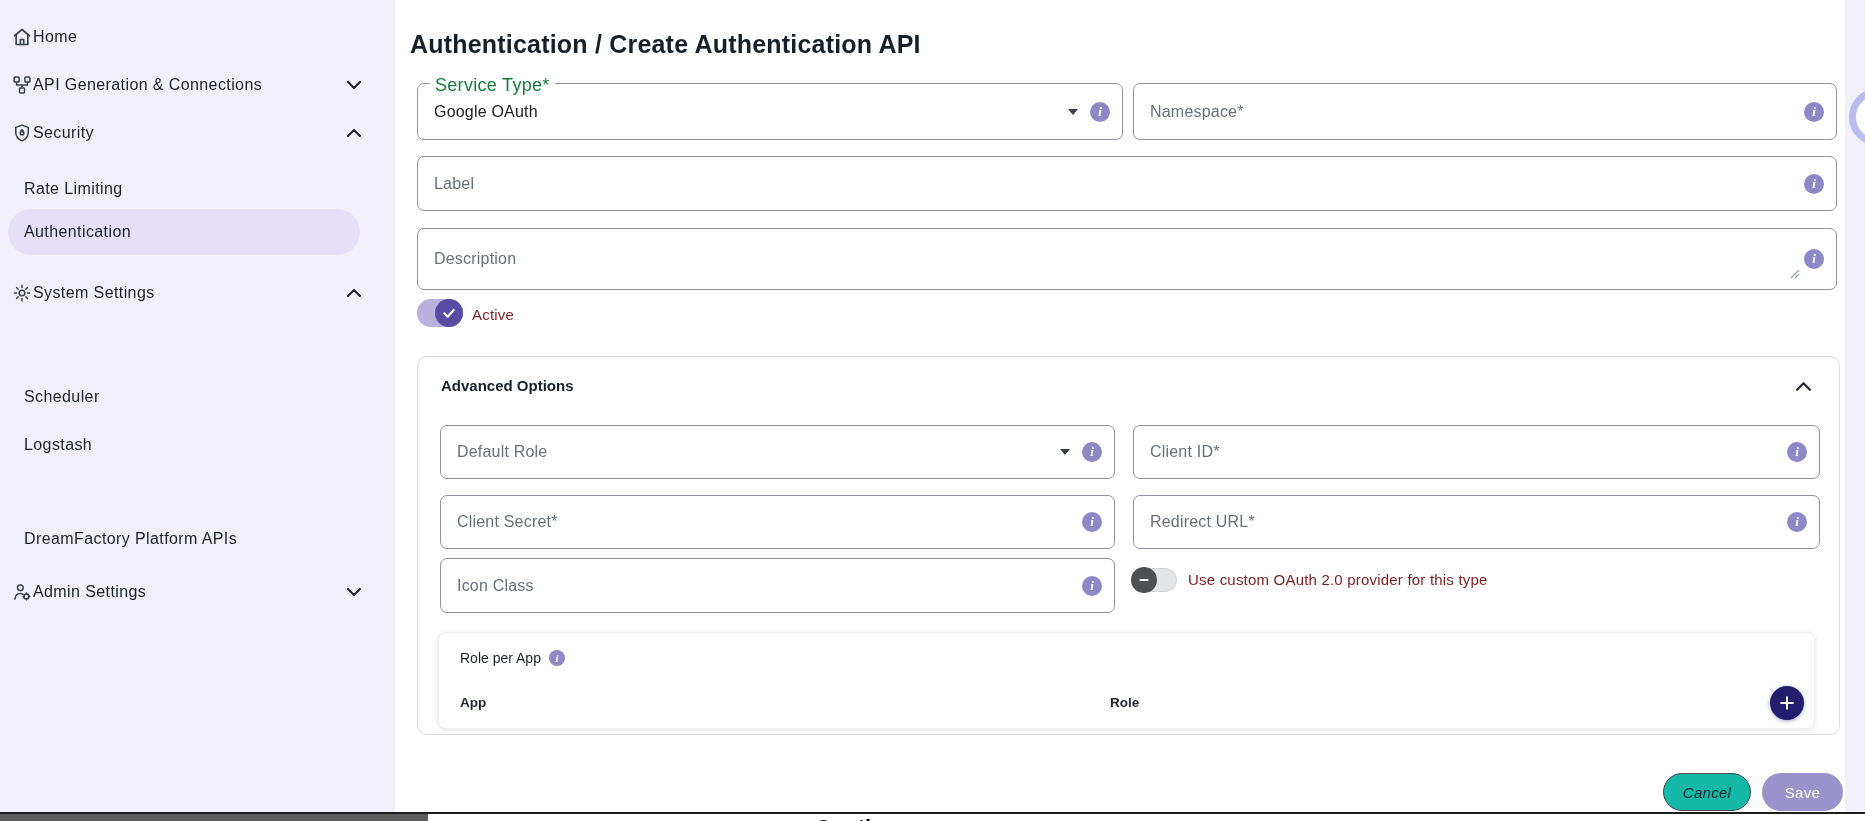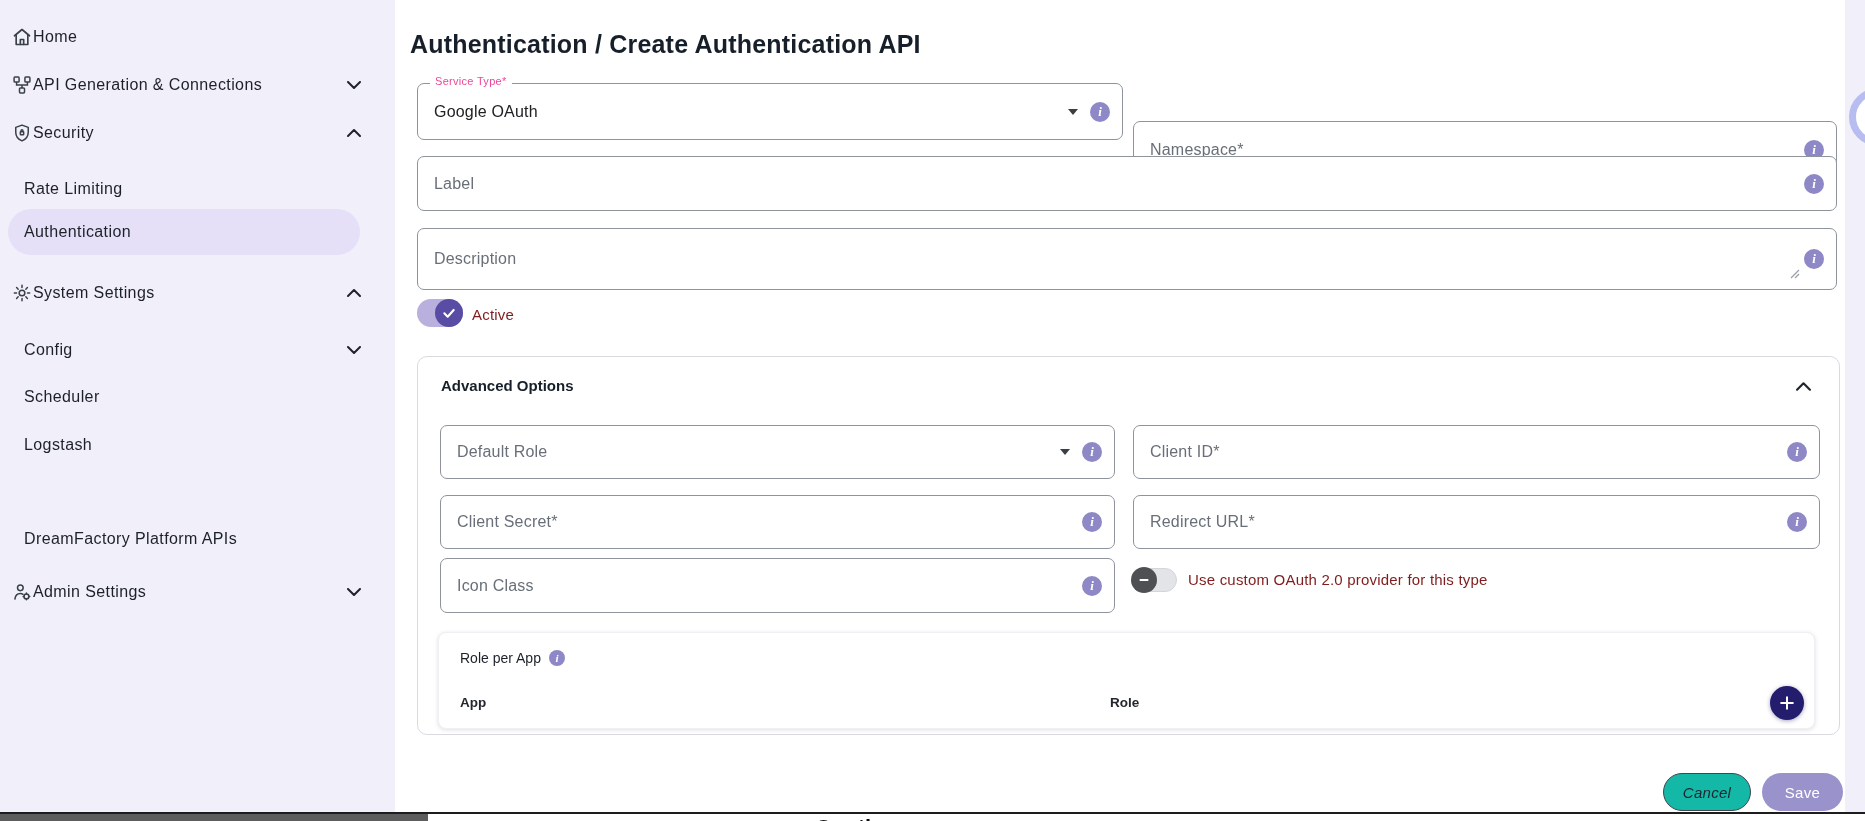--- a/index.html
+++ b/index.html
@@ -24,21 +24,21 @@
   .nav.selected::before{content:"";position:absolute;left:8px;right:35px;top:0;bottom:0;background:#e5e0f8;border-radius:23px;}
 
   
   .field{position:absolute;background:#fff;border:1px solid #8f949c;border-radius:7px;
          display:flex;align-items:center;box-sizing:border-box;}
   .field input{flex:1;min-width:0;border:none;outline:none;background:transparent;height:100%;
                font-family:"Liberation Sans",sans-serif;font-size:16px;color:#202124;padding:0 16px;letter-spacing:0.2px;}
   .field input::placeholder{color:#696f78;opacity:1;}
   .sel-value{flex:1;padding-left:16px;font-size:16px;color:#202124;letter-spacing:0.2px;}
   .sel-value.ghost{color:#696f78;}
-  .notch{position:absolute;top:-9px;left:12px;background:#fff;padding:0 5px;font-size:11px;color:#ec4899;letter-spacing:0.3px;}
+  .notch{position:absolute;top:-9px;left:12px;background:#fff;padding:0 5px;font-size:18px;color:#15803d;letter-spacing:0.3px;}
   .dd-arrow{width:0;height:0;border-left:5.5px solid transparent;border-right:5.5px solid transparent;
             border-top:6.5px solid #3a3f46;margin-right:12px;flex:none;}
   .info-badge{width:20px;height:20px;border-radius:50%;background:#8e89c6;color:#fff;
               font-family:"Liberation Serif",serif;font-style:italic;font-weight:bold;font-size:13px;
               display:flex;align-items:center;justify-content:center;margin-right:12px;flex:none;}
   .resize-handle{align-self:flex-end;margin:0 4px 6px 0;flex:none;}
 
   
   .switch{position:absolute;cursor:pointer;}
   .switch .track-on{width:46px;height:28px;border-radius:14px;background:#b9b0dd;}
@@ -149,28 +149,20 @@
         </svg>
     </span>
     <span class="nav-label">System Settings</span>
     <span class="chev">
       <svg width="14" height="8" viewBox="0 0 14 8">
           <path d="M1 7l6-6 6 6" stroke="#20242c" stroke-width="2" fill="none" stroke-linecap="round" stroke-linejoin="round"></path>
         </svg>
     </span>
   </div>
 
-  <div class="nav sub" style="top:330px">
-    <span class="nav-label">Config</span>
-    <span class="chev">
-      <svg width="14" height="8" viewBox="0 0 14 8">
-          <path d="M1 1l6 6 6-6" stroke="#20242c" stroke-width="2" fill="none" stroke-linecap="round" stroke-linejoin="round"></path>
-        </svg>
-    </span>
-  </div>
 
   <div class="nav sub" style="top:377px">
     <span class="nav-label">Scheduler</span>
   </div>
 
   <div class="nav sub" style="top:425px">
     <span class="nav-label">Logstash</span>
   </div>
 
 
@@ -197,21 +189,21 @@
 
   <div class="page-title">Authentication / Create Authentication API</div>
 
   <div class="field" style="left:417px;top:83px;width:706px;height:57px;">
     <span class="notch">Service Type*</span>
     <span class="sel-value">Google OAuth</span>
     <span class="dd-arrow"></span>
     <span class="info-badge">i</span>
   </div>
 
-  <div class="field" style="left:1133px;top:83px;width:704px;height:57px;margin-top:38px;">
+  <div class="field" style="left:1133px;top:83px;width:704px;height:57px;">
     <input type="text" placeholder="Namespace*" style="">
     <span class="info-badge">i</span>
   </div>
 
   <div class="field" style="left:417px;top:156px;width:1420px;height:55px;">
     <input type="text" placeholder="Label" style="">
     <span class="info-badge">i</span>
   </div>
 
   <div class="field" style="left:417px;top:228px;width:1420px;height:62px;">

